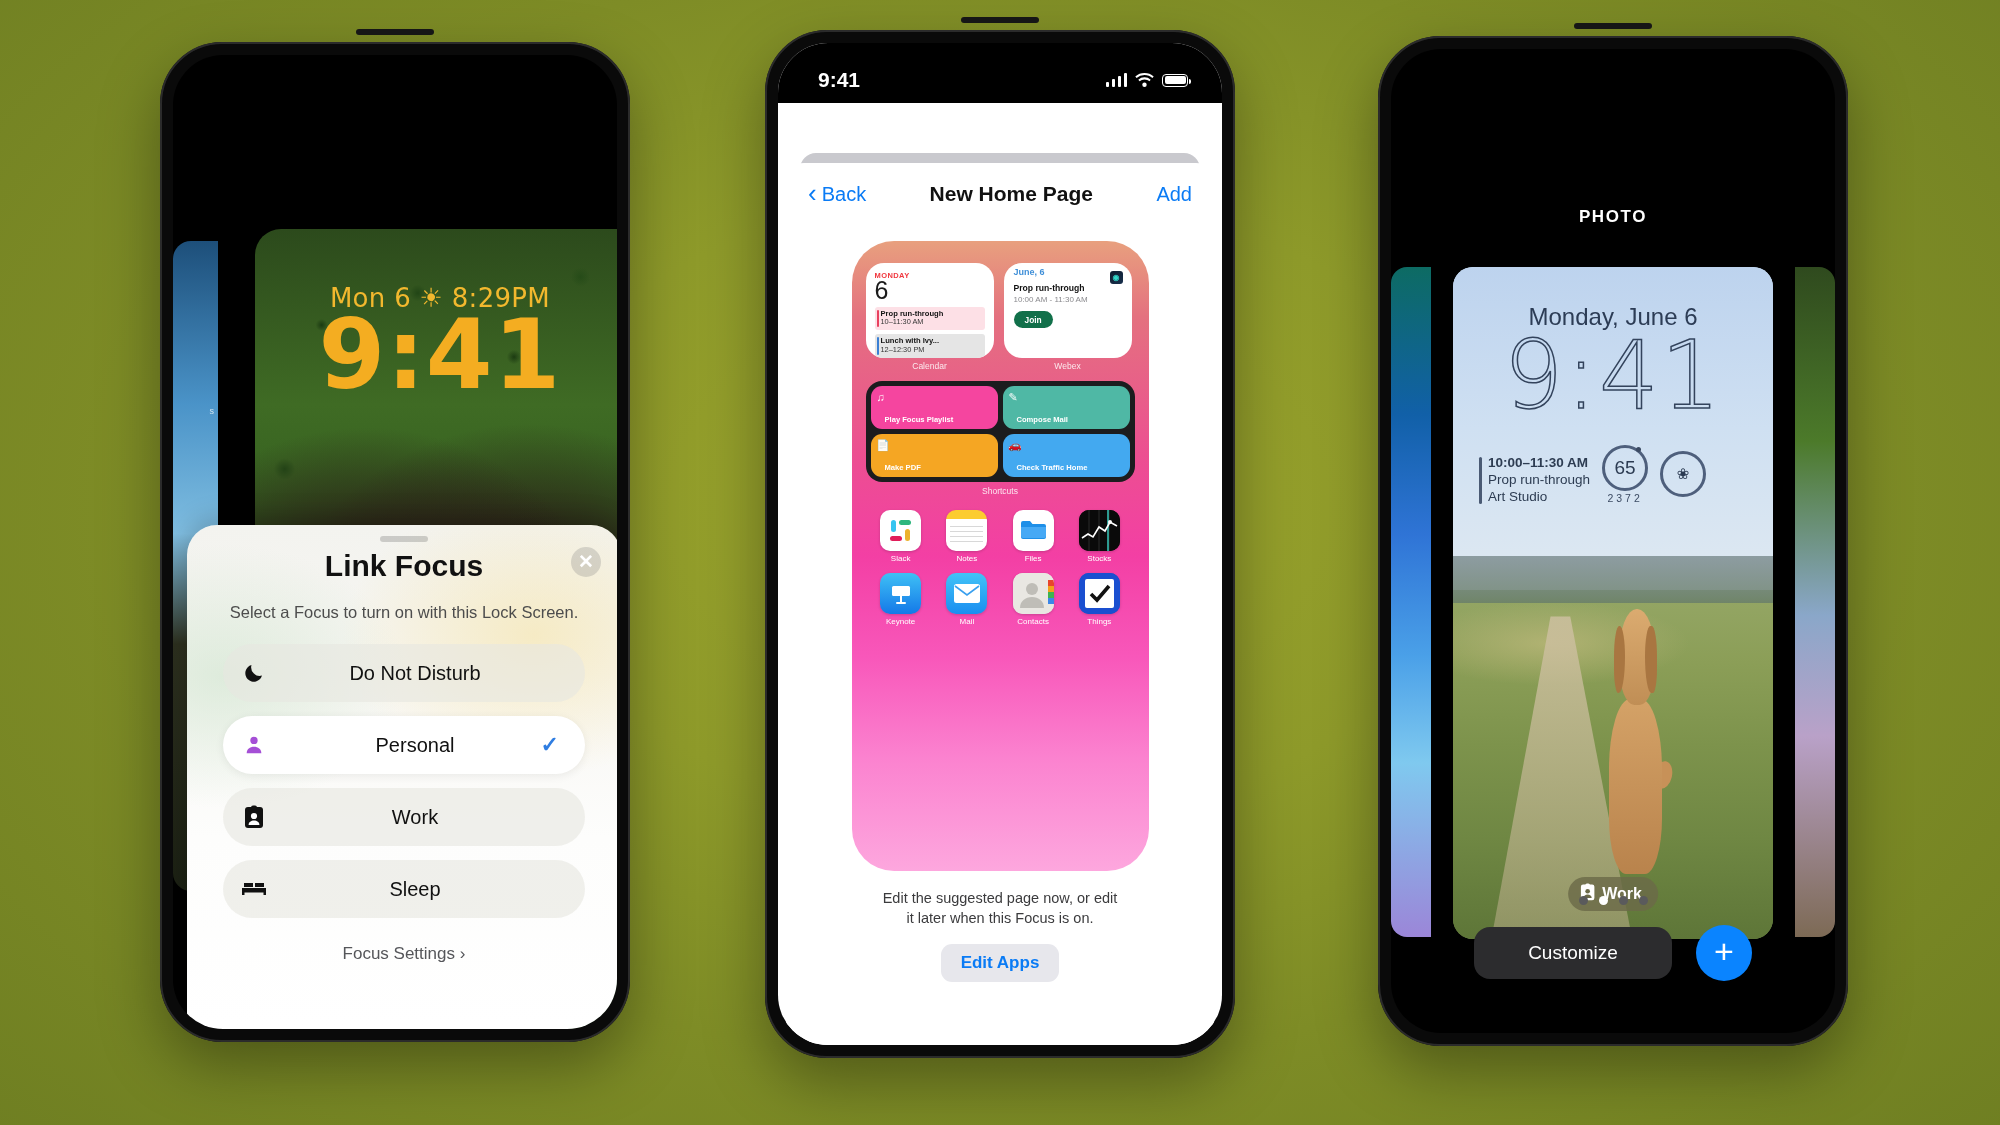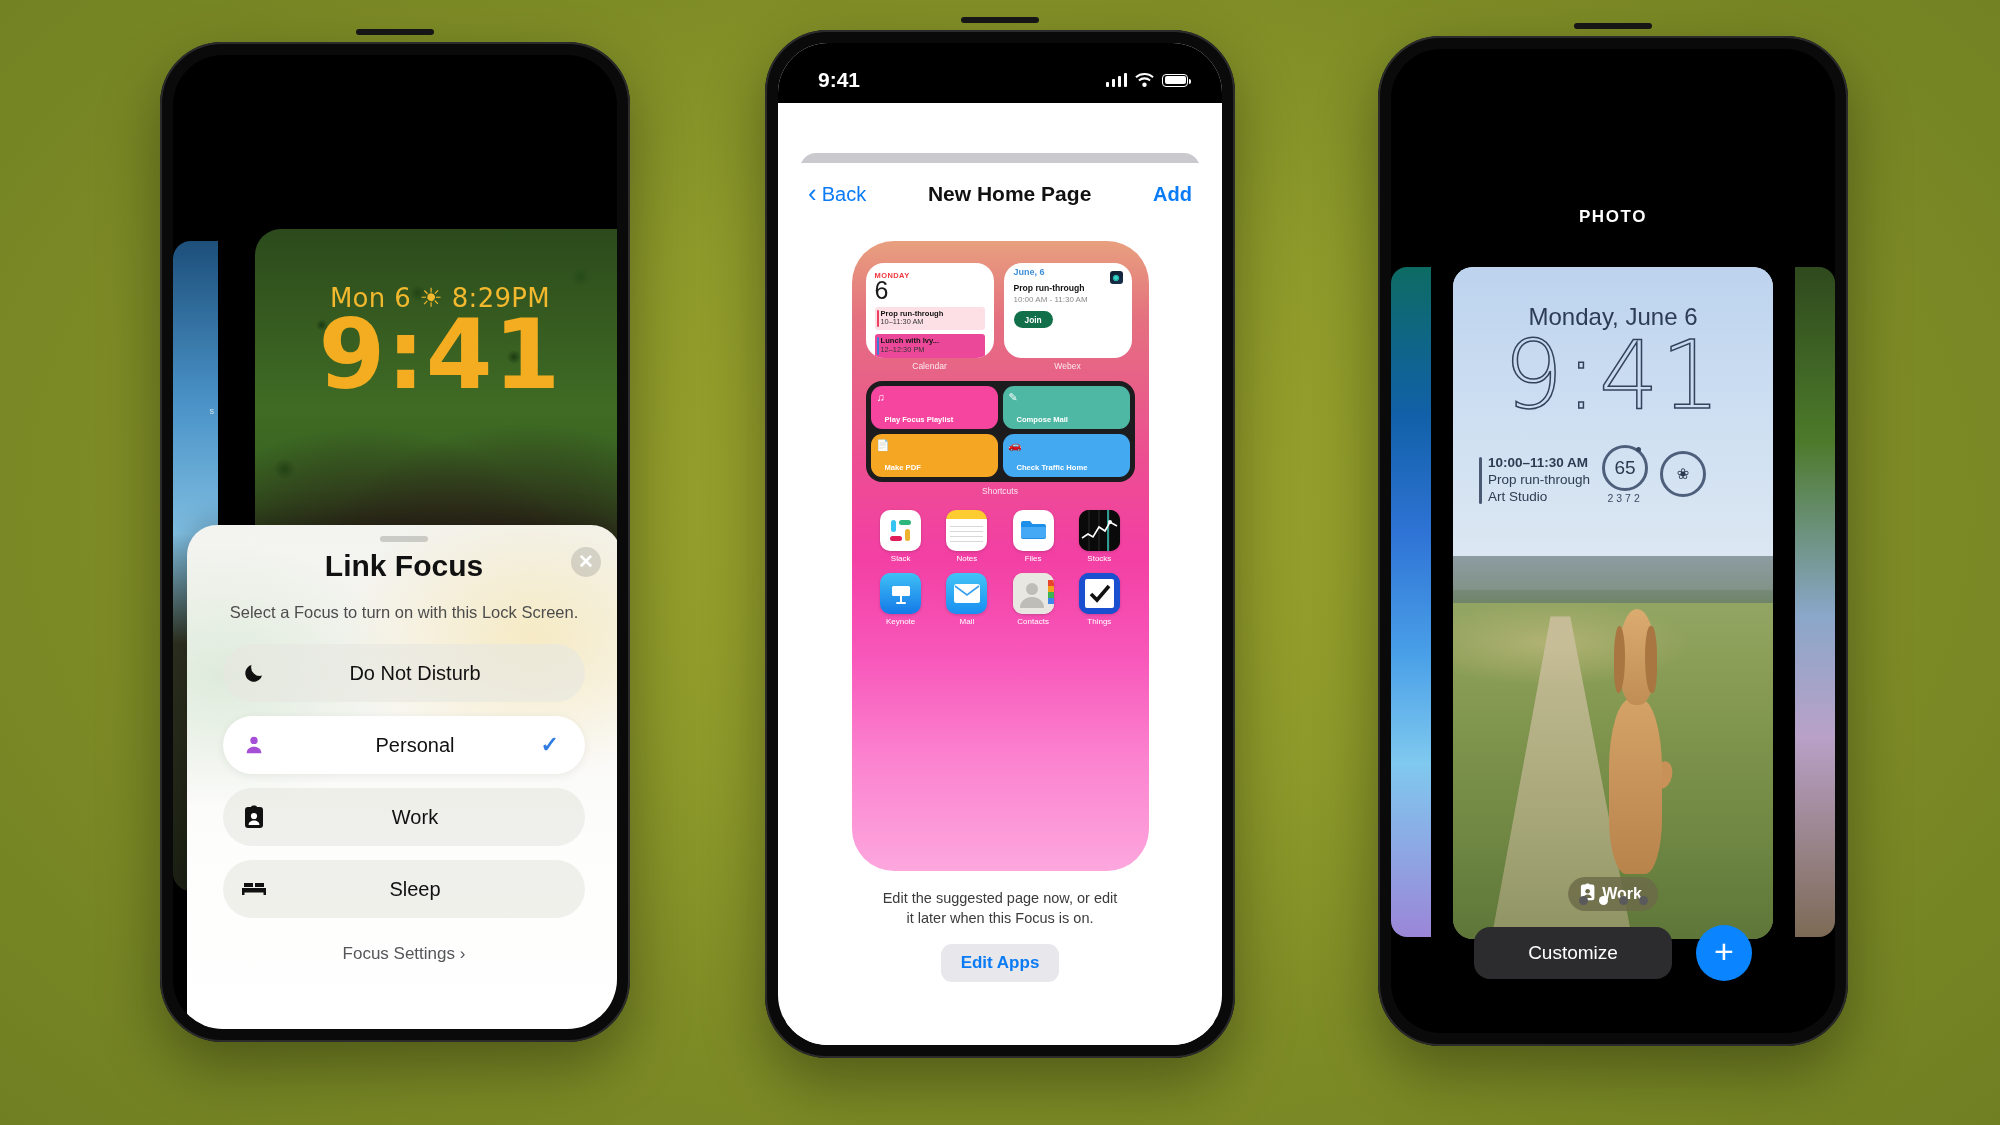--- a/index.html
+++ b/index.html
@@ -146,21 +146,21 @@
     position:absolute; top:120px; left:8px; right:8px; bottom:0;
     background:#fff; border-radius:18px 18px 0 0; z-index:12; overflow:hidden;
   }
   .p2-nav {
     height:62px; display:flex; align-items:center; justify-content:space-between;
     padding: 0 22px; font-size:20px;
   }
   .p2-nav .back { color:#0a7bf5; display:flex; align-items:center; gap:5px; }
   .p2-nav .back .chev { font-size:26px; line-height:1; font-weight:400; margin-top:-2px;}
   .p2-nav .title { font-size:21px; font-weight:700; color:#111; }
-  .p2-nav .add { color:#0a7bf5; font-weight:700; }
+  .p2-nav .add { color:#0a7bf5; font-weight:400; }
 
   .hp {
     position:relative; margin: 16px auto 0 auto; width: 297px; height: 630px;
     border-radius: 42px;
     background: linear-gradient(180deg,#e8a07e 0%, #e4717f 12%, #ec4f91 34%, #f33fa4 50%, #f857ba 66%, #fb82cf 82%, #fda7de 100%);
     overflow:hidden;
   }
   .hp-row { display:flex; gap:10px; padding: 0 14px; }
   .w {
     background:#fff; border-radius:18px; position:relative; overflow:hidden;
@@ -168,21 +168,21 @@
   .w-cap { text-align:center; font-size:8.5px; color:rgba(255,255,255,.86); margin-top:3px; }
   .wcol { width:128px; }
 
   
   .cal { height:95px; padding:8px 9px 6px; }
   .cal .dow { color:#f0373e; font-size:7.5px; font-weight:700; letter-spacing:.4px; }
   .cal .dnum { font-size:25px; line-height:.95; color:#1b1b1b; font-weight:400; margin-top:-1px;}
   .ev { margin-top:4px; border-radius:3px; padding:3px 4px 3px 6px; position:relative; }
   .ev::before { content:""; position:absolute; left:2px; top:3px; bottom:3px; width:2.5px; border-radius:2px; }
   .ev.pink { background:#fde0e6; } .ev.pink::before{ background:#e9415f; }
-  .ev.blue { background:#ec4899; } .ev.blue::before{ background:#3b7fd4; }
+  .ev.blue { background:#e5e5e5; } .ev.blue::before{ background:#3b7fd4; }
   .ev .t { font-size:7.6px; font-weight:700; color:#141414; line-height:1.15; }
   .ev .s { font-size:7.4px; color:#363636; line-height:1.2; }
 
   
   .webex { height:95px; padding:4px 10px; }
   .webex .d { color:#3f8fd8; font-size:9px; font-weight:600; }
   .webex .appico { position:absolute; top:8px; right:9px; width:13px; height:13px; border-radius:3px;
      background:linear-gradient(145deg,#0f1b2e,#18304d); color:#33d6c8; font-size:8px; line-height:13px; text-align:center; font-weight:700;}
   .webex .t { font-size:8.6px; font-weight:700; color:#111; margin-top:6px; }
   .webex .s { font-size:8px; color:#8a8a8e; margin-top:2px; }

